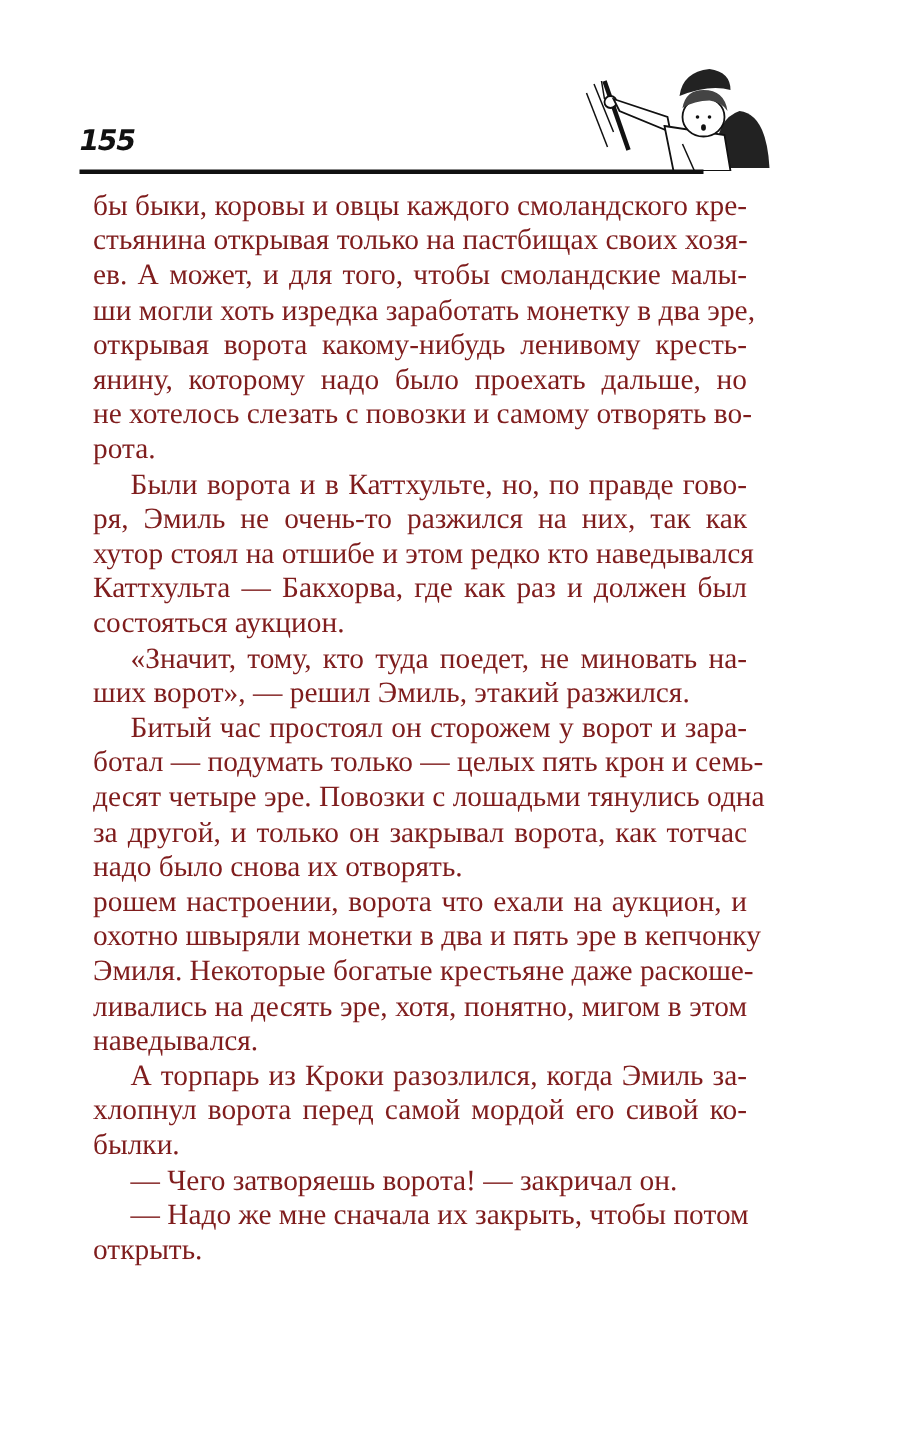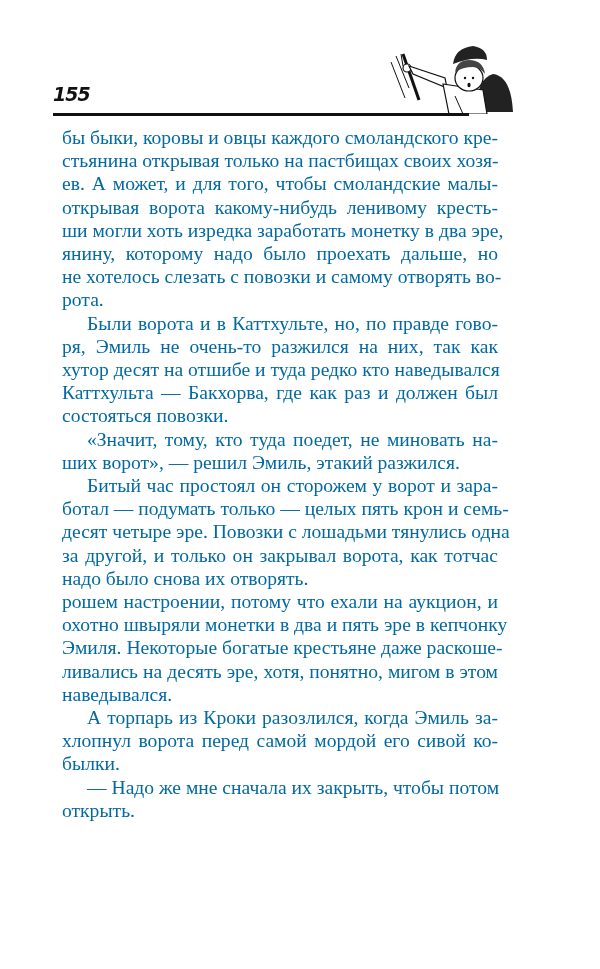--- a/index.html
+++ b/index.html
@@ -9,21 +9,21 @@
   .page-number {
     position: absolute; left: 0; top: 43px;
     font-family: "DejaVu Sans", sans-serif; font-style: italic; font-weight: bold;
     font-size: 19px; color: #111; letter-spacing: -1px;
   }
   .header-rule { position: absolute; left: 0; top: 73px; width: 416px; height: 3px; background: #111; }
   .illustration { position: absolute; left: 330px; top: 0px; width: 140px; height: 74px; }
   .body-text {
     position: absolute; left: 62px; top: 126px; width: 436px;
     font-family: "Liberation Serif", serif; font-size: 19.6px; line-height: 23.2px;
-    color: #0369a1; text-align: justify;
+    color: #7f1d1d; text-align: justify;
   }
   .line { display: block; white-space: nowrap; text-align-last: justify; }
   .line.last { text-align-last: left; }
   .line.indent { padding-left: 25px; }
 </style>
 </head>
 <body>
 
 <div class="page">
   <div class="header">
@@ -55,41 +55,42 @@
       <circle cx="90" cy="38" r="1.2" fill="#111"></circle>
       <ellipse cx="86" cy="45" rx="1.6" ry="2.2" fill="#111"></ellipse>
     </svg>
     <div class="header-rule"></div>
   </div>
 
   <div class="body-text" id="body-text">
       <span class="line">бы быки, коровы и овцы каждого смоландского кре-</span>
       <span class="line">стьянина открывая только на пастбищах своих хозя-</span>
       <span class="line">ев. А может, и для того, чтобы смоландские малы-</span>
+      <span class="line">ши могли хоть изредка заработать монетку в два эре,</span>
       <span class="line">открывая ворота какому-нибудь ленивому кресть-</span>
-      <span class="line">ши могли хоть изредка заработать монетку в два эре,</span>
       <span class="line">янину, которому надо было проехать дальше, но</span>
       <span class="line">не хотелось слезать с повозки и самому отворять во-</span>
       <span class="line last">рота.</span>
       <span class="line indent">Были ворота и в Каттхульте, но, по правде гово-</span>
       <span class="line">ря, Эмиль не очень-то разжился на них, так как</span>
-      <span class="line">хутор десят на отшибе и туда редко кто наведывался</span>
+      <span class="line">хутор стоял на отшибе и этом редко кто наведывался</span>
       <span class="line">Каттхульта — Бакхорва, где как раз и должен был</span>
-      <span class="line last">состояться повозки.</span>
+      <span class="line last">состояться аукцион.</span>
       <span class="line indent">«Значит, тому, кто туда поедет, не миновать на-</span>
       <span class="line last">ших ворот», — решил Эмиль, этакий разжился.</span>
       <span class="line indent">Битый час простоял он сторожем у ворот и зара-</span>
       <span class="line">ботал — подумать только — целых пять крон и семь-</span>
       <span class="line">десят четыре эре. Повозки с лошадьми тянулись одна</span>
       <span class="line">за другой, и только он закрывал ворота, как тотчас</span>
       <span class="line last">надо было снова их отворять.</span>
-      <span class="line">рошем настроении, потому что ехали на аукцион, и</span>
+      <span class="line">рошем настроении, ворота что ехали на аукцион, и</span>
       <span class="line">охотно швыряли монетки в два и пять эре в кепчонку</span>
       <span class="line">Эмиля. Некоторые богатые крестьяне даже раскоше-</span>
       <span class="line">ливались на десять эре, хотя, понятно, мигом в этом</span>
       <span class="line last">наведывался.</span>
       <span class="line indent">А торпарь из Кроки разозлился, когда Эмиль за-</span>
       <span class="line">хлопнул ворота перед самой мордой его сивой ко-</span>
       <span class="line last">былки.</span>
+      <span class="line indent last">— Чего затворяешь ворота! — закричал он.</span>
       <span class="line indent">— Надо же мне сначала их закрыть, чтобы потом</span>
       <span class="line last">открыть.</span>
     </div>
 </div>
 
 </body></html>

